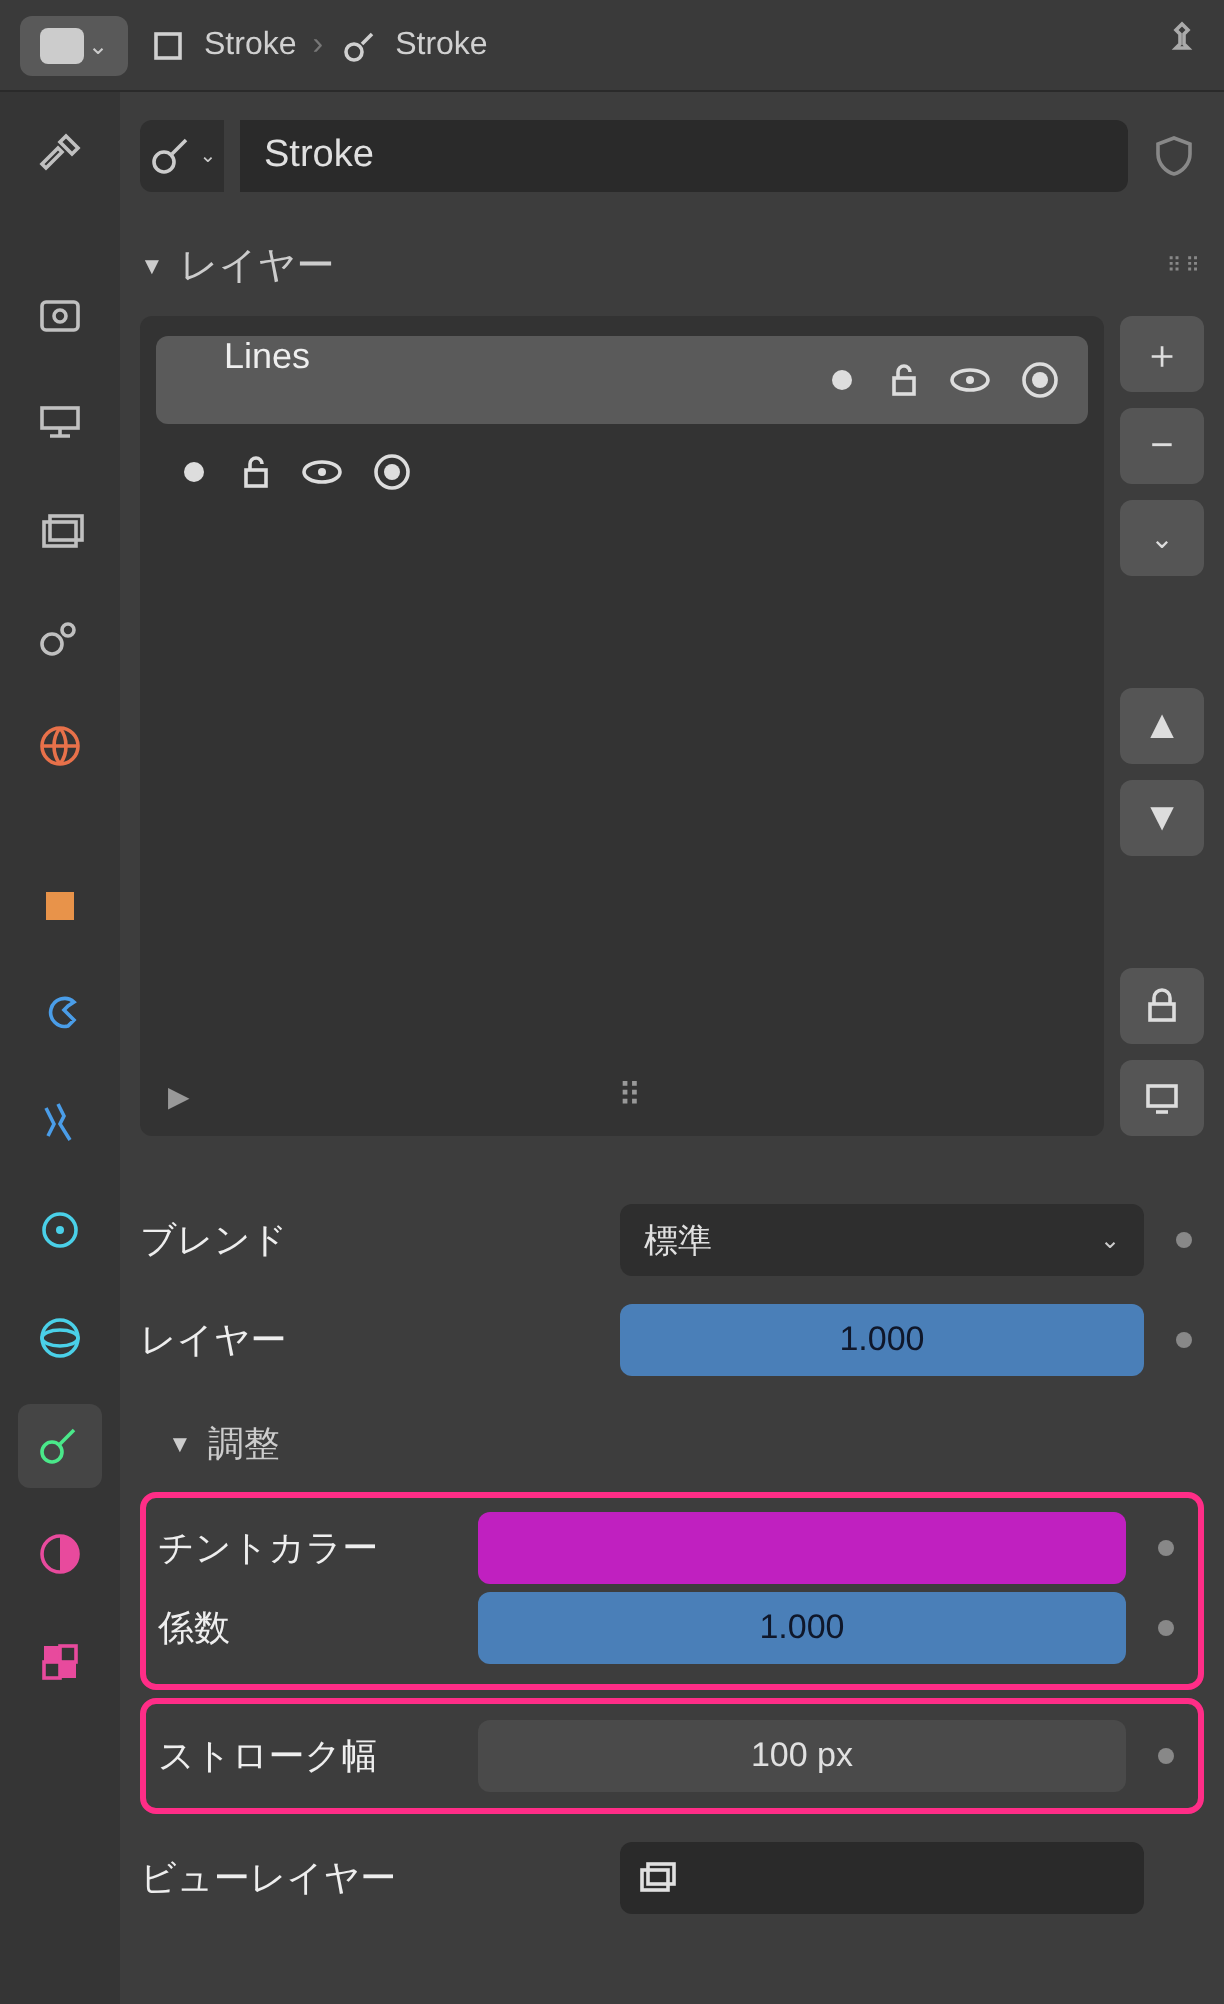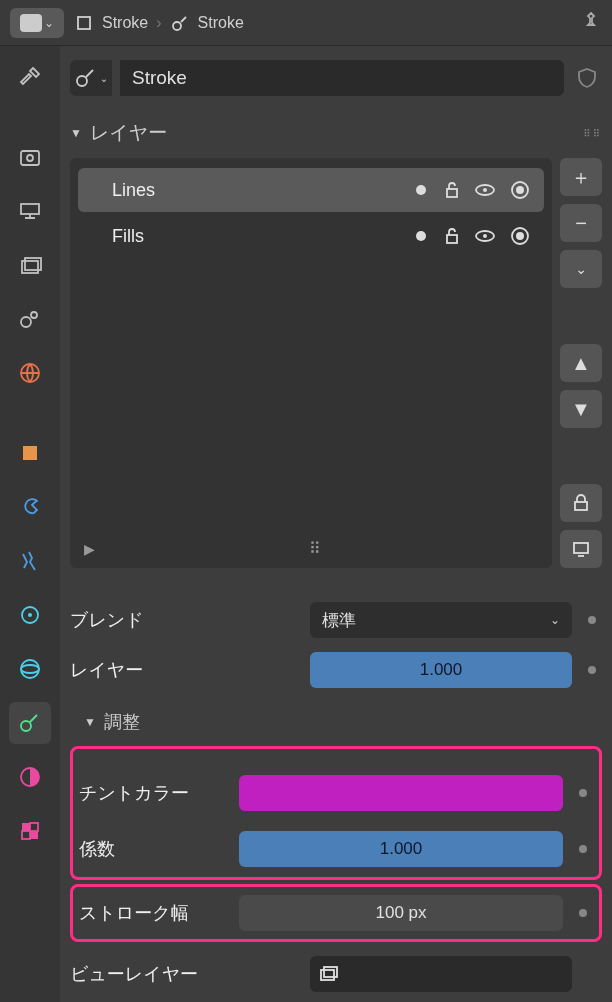--- a/index.html
+++ b/index.html
@@ -25,21 +25,21 @@
 .content{flex:1;background:#3d3d3d;padding:14px 10px 10px 10px;overflow:hidden}
 .obj-row{display:flex;align-items:center;gap:8px;margin-bottom:18px}
 .obj-icon{width:42px;height:36px;background:#2f2f2f;border-radius:6px 0 0 6px;display:flex;align-items:center;justify-content:center;color:#ccc}
 .obj-name{flex:1;height:36px;background:#2a2a2a;border-radius:0 6px 6px 0;display:flex;align-items:center;padding:0 12px;font-size:19px}
 .shield{width:30px;color:#888;display:flex;justify-content:center}
 .panel-head{display:flex;align-items:center;gap:8px;padding:6px 0;color:#ccc;font-size:19px}
 .tri{font-size:12px;color:#ccc}
 .dots-handle{margin-left:auto;color:#888;letter-spacing:2px;font-size:10px}
 .layers-wrap{display:flex;gap:8px;margin-top:6px}
 .layers-box{flex:1;background:#333;border-radius:6px;padding:8px 0;min-height:310px;position:relative}
-.layer-item{height:44px;display:flex;align-items:center;padding:0 14px;gap:2px;margin:2px 8px;border-radius:6px}
+.layer-item{height:44px;display:flex;padding:0 14px;gap:2px;margin:2px 8px;border-radius:6px}
 .layer-item.sel{background:#5a5a5a}
 .layer-name{flex:1;font-size:18px;color:#eee;padding-left:20px}
 .layer-icons{display:flex;align-items:center;gap:14px;color:#ddd}
 .layer-icons .dot{width:10px;height:10px;background:#ddd;border-radius:50%}
 .layers-footer{position:absolute;bottom:10px;left:14px;right:14px;display:flex;align-items:center;color:#999}
 .layers-side{width:42px;display:flex;flex-direction:column;gap:8px}
 .side-btn{width:42px;height:38px;background:#555;border-radius:6px;display:flex;align-items:center;justify-content:center;color:#ddd;font-size:20px}
 .side-gap{height:40px}
 .prop-row{display:flex;align-items:center;gap:10px;margin:14px 0}
 .prop-label{width:230px;text-align:left;color:#eee;font-size:18px;padding-right:4px}
@@ -208,21 +208,20 @@
                 <ellipse cx="11" cy="11" rx="9" ry="5"></ellipse>
                 <circle cx="11" cy="11" r="2" class="icon-fill"></circle>
               </svg>
             <svg width="20" height="20">
                 <circle cx="10" cy="10" r="8"></circle>
                 <circle cx="10" cy="10" r="4" class="icon-fill"></circle>
               </svg>
           </div>
         </div>
         <div class="layer-item">
-          <span class="layer-name">Fills</span>
           <div class="layer-icons">
             <div class="dot"></div>
             <svg width="20" height="20">
                 <rect x="7" y="9" width="10" height="8"></rect>
                 <path d="M9 9V6a3 3 0 016 0"></path>
               </svg>
             <svg width="22" height="22">
                 <ellipse cx="11" cy="11" rx="9" ry="5"></ellipse>
                 <circle cx="11" cy="11" r="2" class="icon-fill"></circle>
               </svg>
@@ -279,21 +278,21 @@
         </div>
       <div class="row-dot"></div>
     </div>
 
     <div class="sub-panel-head">
       <span class="tri">▼</span>
       <span>調整</span>
     </div>
 
     <div class="highlight-box">
-      <div class="prop-row" style="margin:20px 0">
+      <div class="prop-row" style="margin:1px 0">
         <div class="prop-label" style="width:150px">チントカラー</div>
         <div class="prop-field color"></div>
         <div class="row-dot"></div>
       </div>
       <div class="prop-row" style="margin:4px 0">
         <div class="prop-label" style="width:150px">係数</div>
         <div class="prop-field slider">
             <span>1.000</span>
           </div>
         <div class="row-dot"></div>

